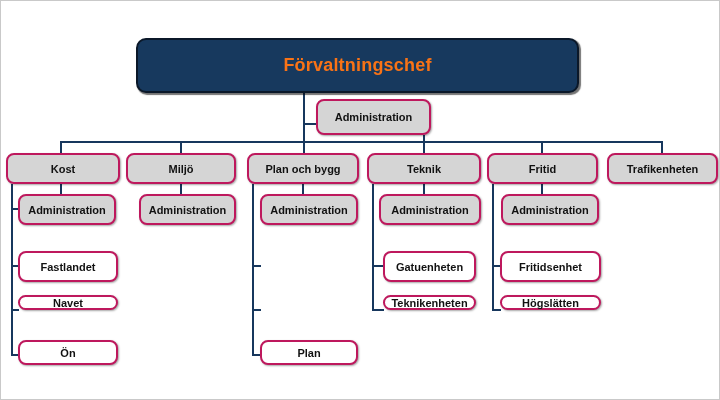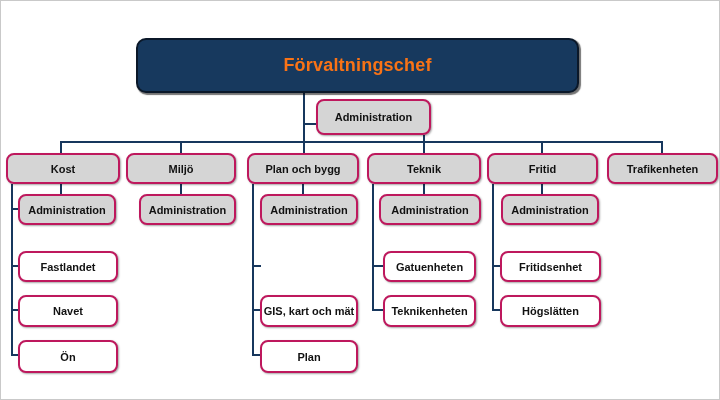--- a/index.html
+++ b/index.html
@@ -53,22 +53,22 @@
   .b-trafik { left: 606px; width: 111px; }
   
   .lvl3 { top: 193px; height: 31px; }
   .a-kost   { left: 17px;  width: 98px; }
   .a-miljo  { left: 138px; width: 97px; }
   .a-plan   { left: 259px; width: 98px; }
   .a-teknik { left: 378px; width: 102px; }
   .a-fritid { left: 500px; width: 98px; }
   
   .row1 { top: 250px; height: 31px; }
-  .row2 { top: 294px; height: 32px; }
-  .row3 { top: 339px; height: 33px; }
+  .row2 { top: 294px; height: 15px; }
+  .row3 { top: 339px; height: 25px; }
   .c-kost   { left: 17px;  width: 100px; }
   .c-plan   { left: 259px; width: 98px; }
   .c-teknik { left: 382px; width: 93px; text-align: center; }
   .c-fritid { left: 499px; width: 101px; }
   
   .line { position: absolute; background: #17375d; z-index: 1; }
   .v { width: 2px; }
   .h { height: 2px; }
   .top-admin { left: 315px; top: 98px; width: 115px; height: 36px; }
 </style>
@@ -157,23 +157,20 @@
   <div class="box white row1 c-kost">
       <span>Fastlandet</span>
     </div>
   <div class="box white row2 c-kost">
       <span>Navet</span>
     </div>
   <div class="box white row3 c-kost">
       <span>Ön</span>
     </div>
 
-  <div class="box white row2 c-plan">
-      <span>GIS, kart och mät</span>
-    </div>
   <div class="box white row3 c-plan">
       <span>Plan</span>
     </div>
 
   <div class="box white row1 c-teknik">
       <span>Gatuenheten</span>
     </div>
   <div class="box white row2 c-teknik">
       <span>Teknikenheten</span>
     </div>

